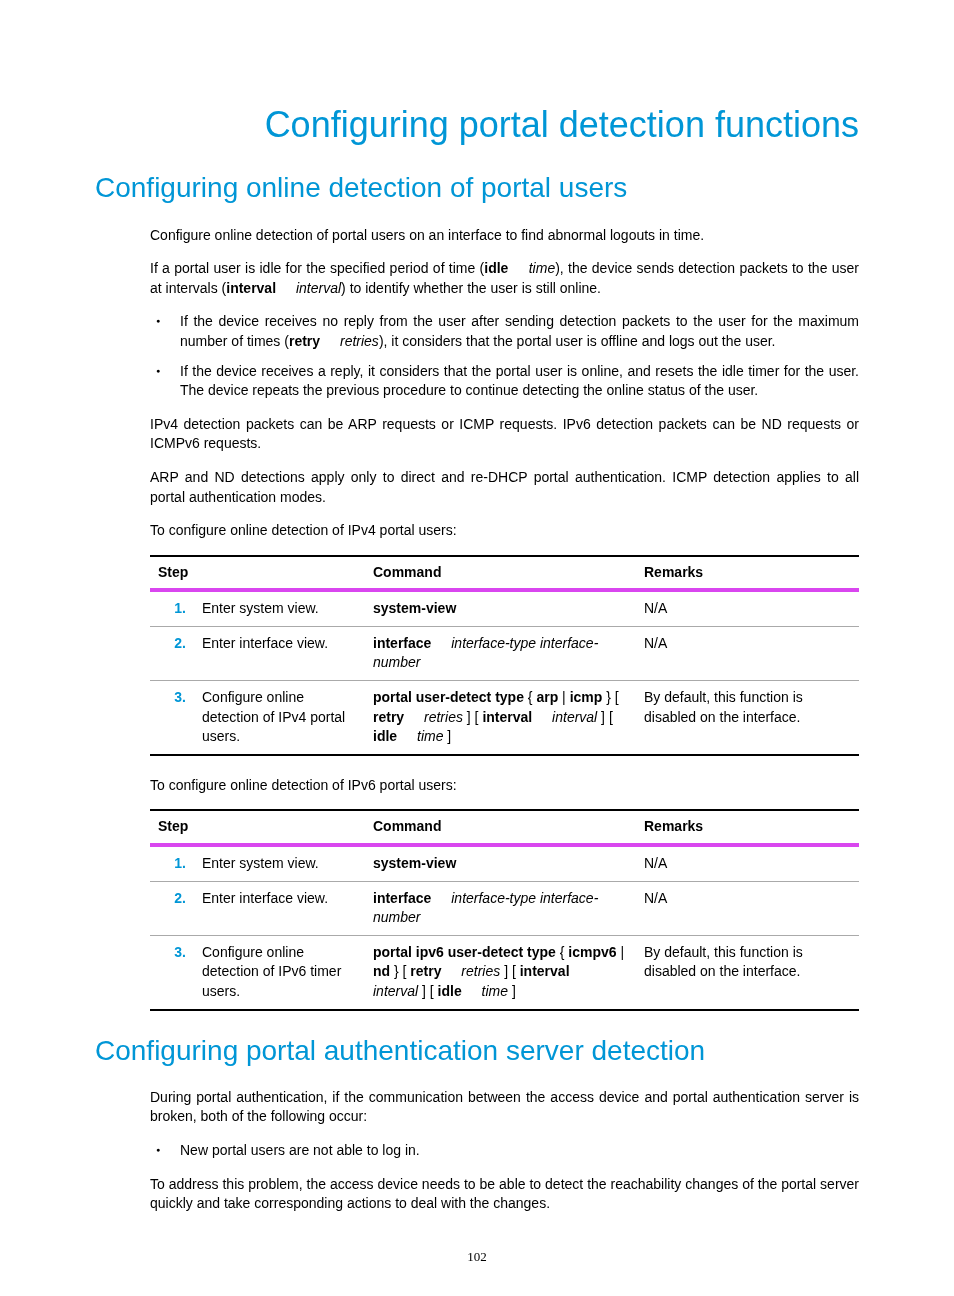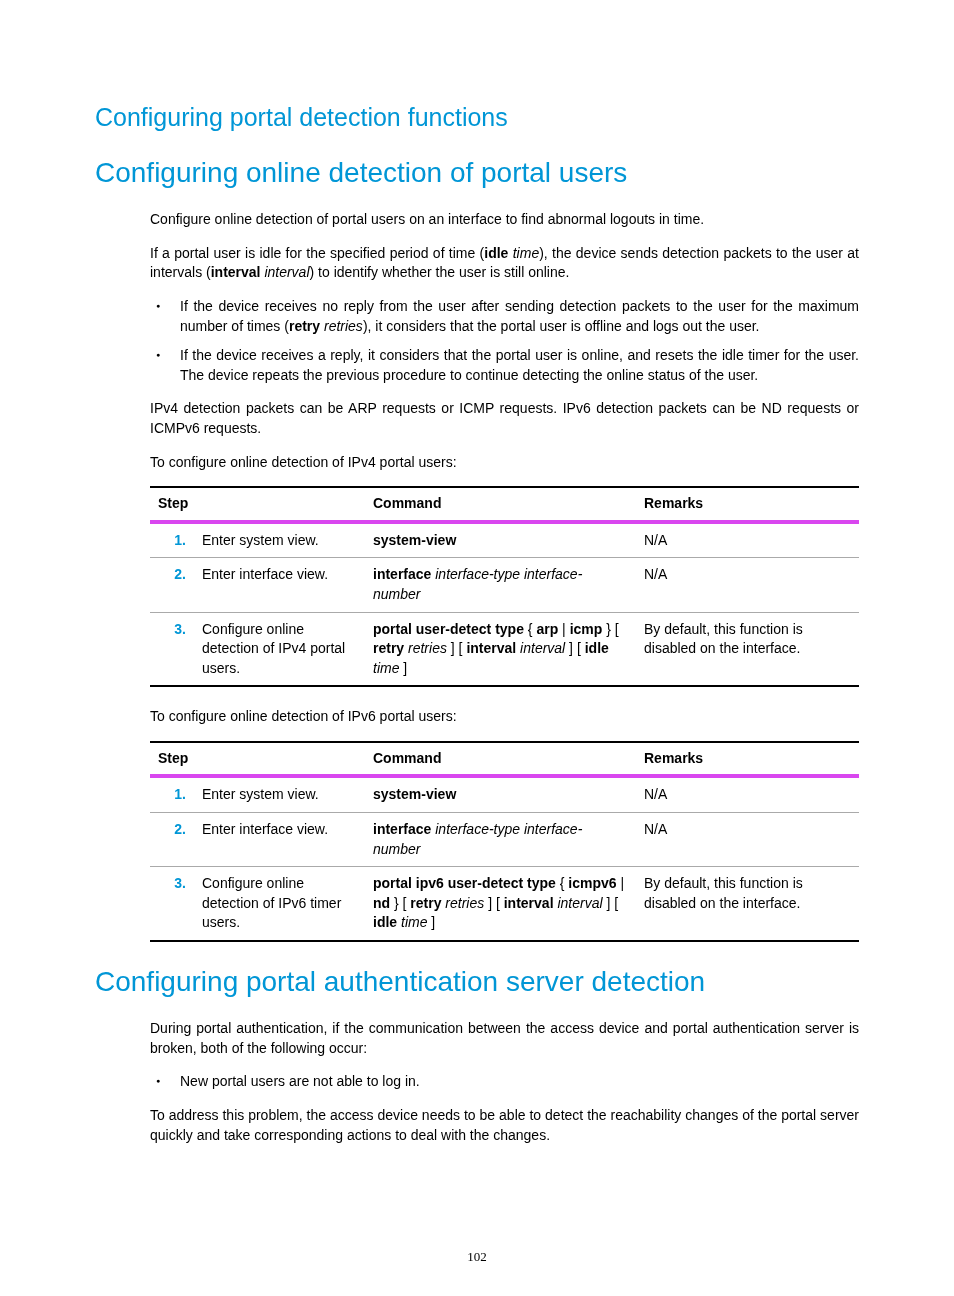--- a/index.html
+++ b/index.html
@@ -13,22 +13,23 @@
   .page {
     width: 954px;
     min-height: 1296px;
     padding: 100px 95px 40px 95px;
     box-sizing: border-box;
     position: relative;
   }
   h1 {
     color: #0096d6;
     font-weight: 300;
-    font-size: 25px;
+    font-size: 36px;
     margin: 0 0 18px 0;
+    text-align: right;
   }
   h2 {
     color: #0096d6;
     font-weight: 300;
     font-size: 28px;
     margin: 0 0 18px 0;
   }
   p {
     margin: 0 0 14px 0;
     font-size: 14px;
@@ -51,21 +52,21 @@
   }
   ul.bullets > li::before {
     content: "●";
     position: absolute;
     left: 6px;
     top: 4px;
     font-size: 7px;
     color: #000;
   }
   .bold { font-weight: bold; text-align: center; }
-  .italic { font-style: italic; }
+  .italic { font-style: italic; margin-left: 16px; }
   table.cmd {
     width: calc(100% - 55px);
     margin-left: 55px;
     border-collapse: collapse;
     margin-bottom: 20px;
     font-size: 14px;
   }
   table.cmd thead th {
     border-top: 2px solid #000;
     border-bottom: 4px solid #d946ef;
@@ -114,20 +115,21 @@
   </p>
 
   <ul class="bullets">
     <li>
       <span>If the device receives no reply from the user after sending detection packets to the user for the maximum number of times (</span><span class="bold">retry</span><span class="italic"> retries</span><span>), it considers that the portal user is offline and logs out the user.</span>
     </li>
     <li>If the device receives a reply, it considers that the portal user is online, and resets the idle timer for the user. The device repeats the previous procedure to continue detecting the online status of the user.</li>
   </ul>
 
   <p class="indent">IPv4 detection packets can be ARP requests or ICMP requests. IPv6 detection packets can be ND requests or ICMPv6 requests.</p>
+  <p class="indent">ARP and ND detections apply only to direct and re-DHCP portal authentication. ICMP detection applies to all portal authentication modes.</p>
   <p class="indent">To configure online detection of IPv4 portal users:</p>
 
   <table class="cmd">
     <thead>
       <tr>
         <th colspan="2">Step</th>
         <th class="cmdcol">Command</th>
         <th>Remarks</th>
       </tr>
     </thead>

